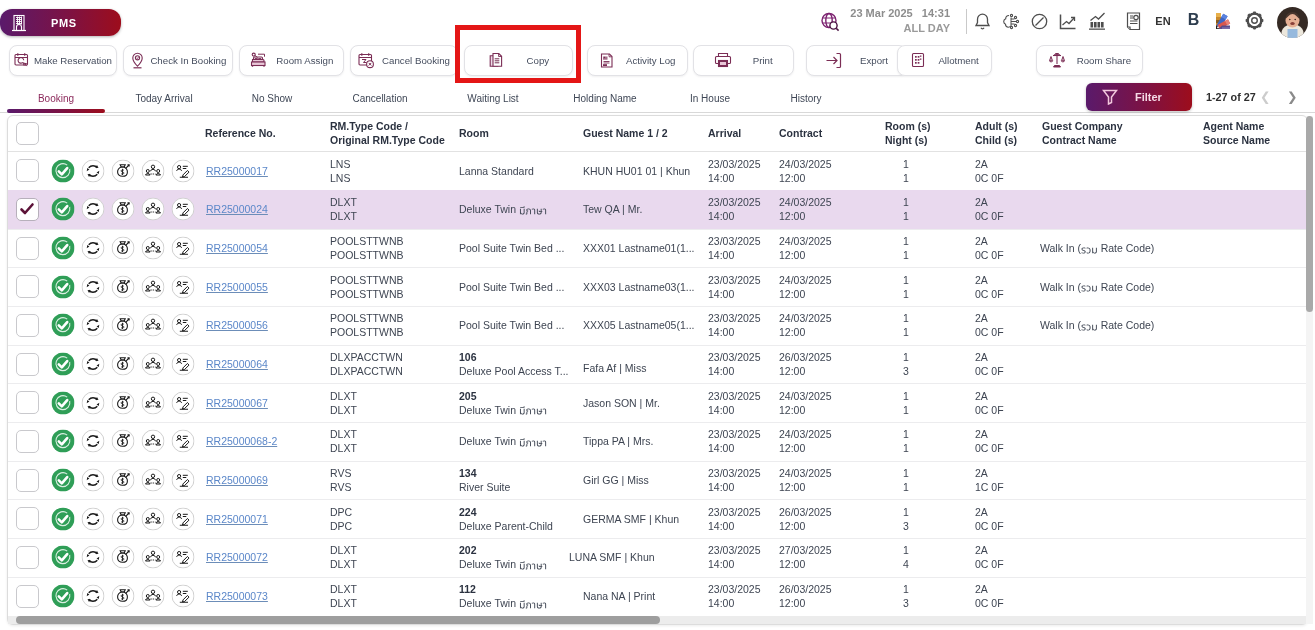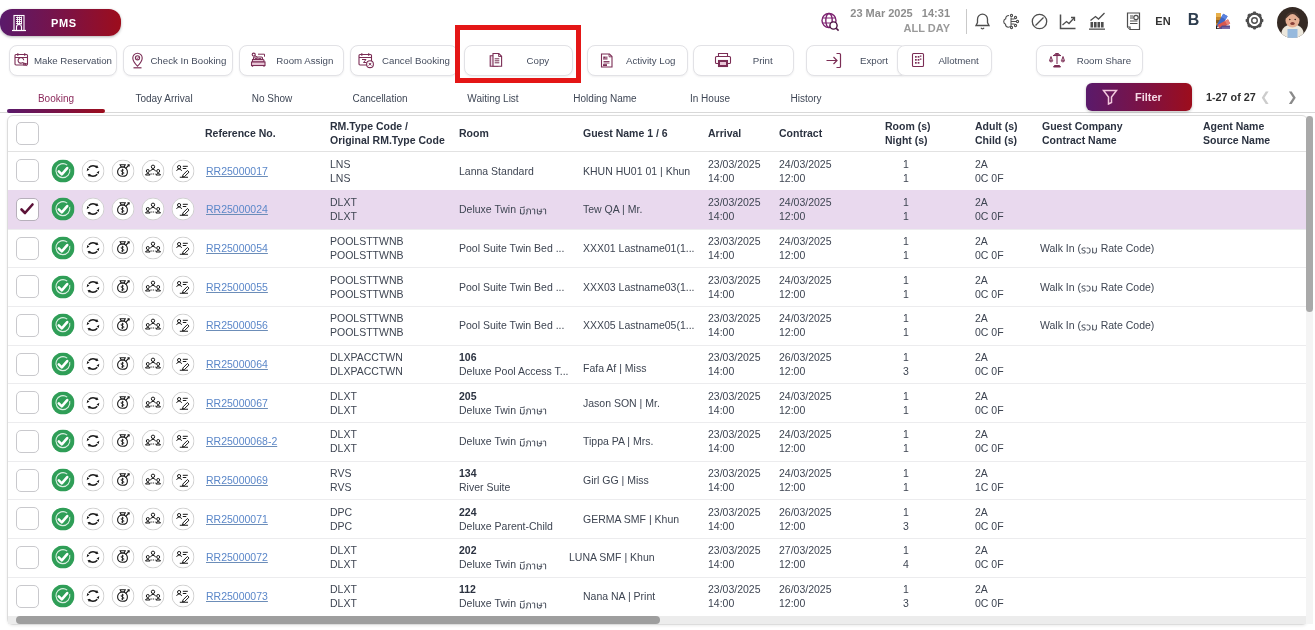--- a/index.html
+++ b/index.html
@@ -274,21 +274,21 @@
 </div>
 <div class="abs" style="left:1206px;top:91px;font-size:10.8px;font-weight:bold;color:#2f2f2f">1-27 of 27</div>
 <div class="abs" style="left:1260px;top:89px;font-size:12.5px;color:#cccccc">❮</div>
 <div class="abs" style="left:1287px;top:89px;font-size:12.5px;color:#8a8a8a">❯</div>
 <div class="abs" style="left:7px;top:115px;width:1301px;height:510px;border:1px solid #dcdcdc;border-radius:6px;box-shadow:0 1px 3px rgba(0,0,0,.08)"></div>
 <div class="abs" style="left:8px;top:151.4px;width:1299px;height:1px;background:#e2e2e2"></div>
 <div class="cb" style="top:121.5px"></div>
 <div class="hc" style="left:205px;top:127px;width:74px;">Reference No.</div>
 <div class="hc" style="left:330px;top:120px">RM.Type Code /<br>Original RM.Type Code</div>
 <div class="hc" style="left:459px;top:127px">Room</div>
-<div class="hc" style="left:583px;top:127px">Guest Name 1 / 6</div>
+<div class="hc" style="left:583px;top:127px">Guest Name 1 / 2</div>
 <div class="hc" style="left:708px;top:127px">Arrival</div>
 <div class="hc" style="left:779px;top:127px">Contract</div>
 <div class="hc" style="left:885px;top:120px">Room (s)<br>Night (s)</div>
 <div class="hc" style="left:975px;top:120px">Adult (s)<br>Child (s)</div>
 <div class="hc" style="left:1042px;top:120px">Guest Company<br>Contract Name</div>
 <div class="hc" style="left:1203px;top:120px">Agent Name<br>Source Name</div>
 <div class="rowline" style="top:190.1px"></div>
 <div class="cb" style="top:159.2px"></div>
 <div class="circ" style="left:62.5px;top:170.7px"><svg width="23" height="23" viewBox="0 0 23 23">
 <circle cx="11.5" cy="11.5" r="11.5" fill="#2f9e57"></circle>

